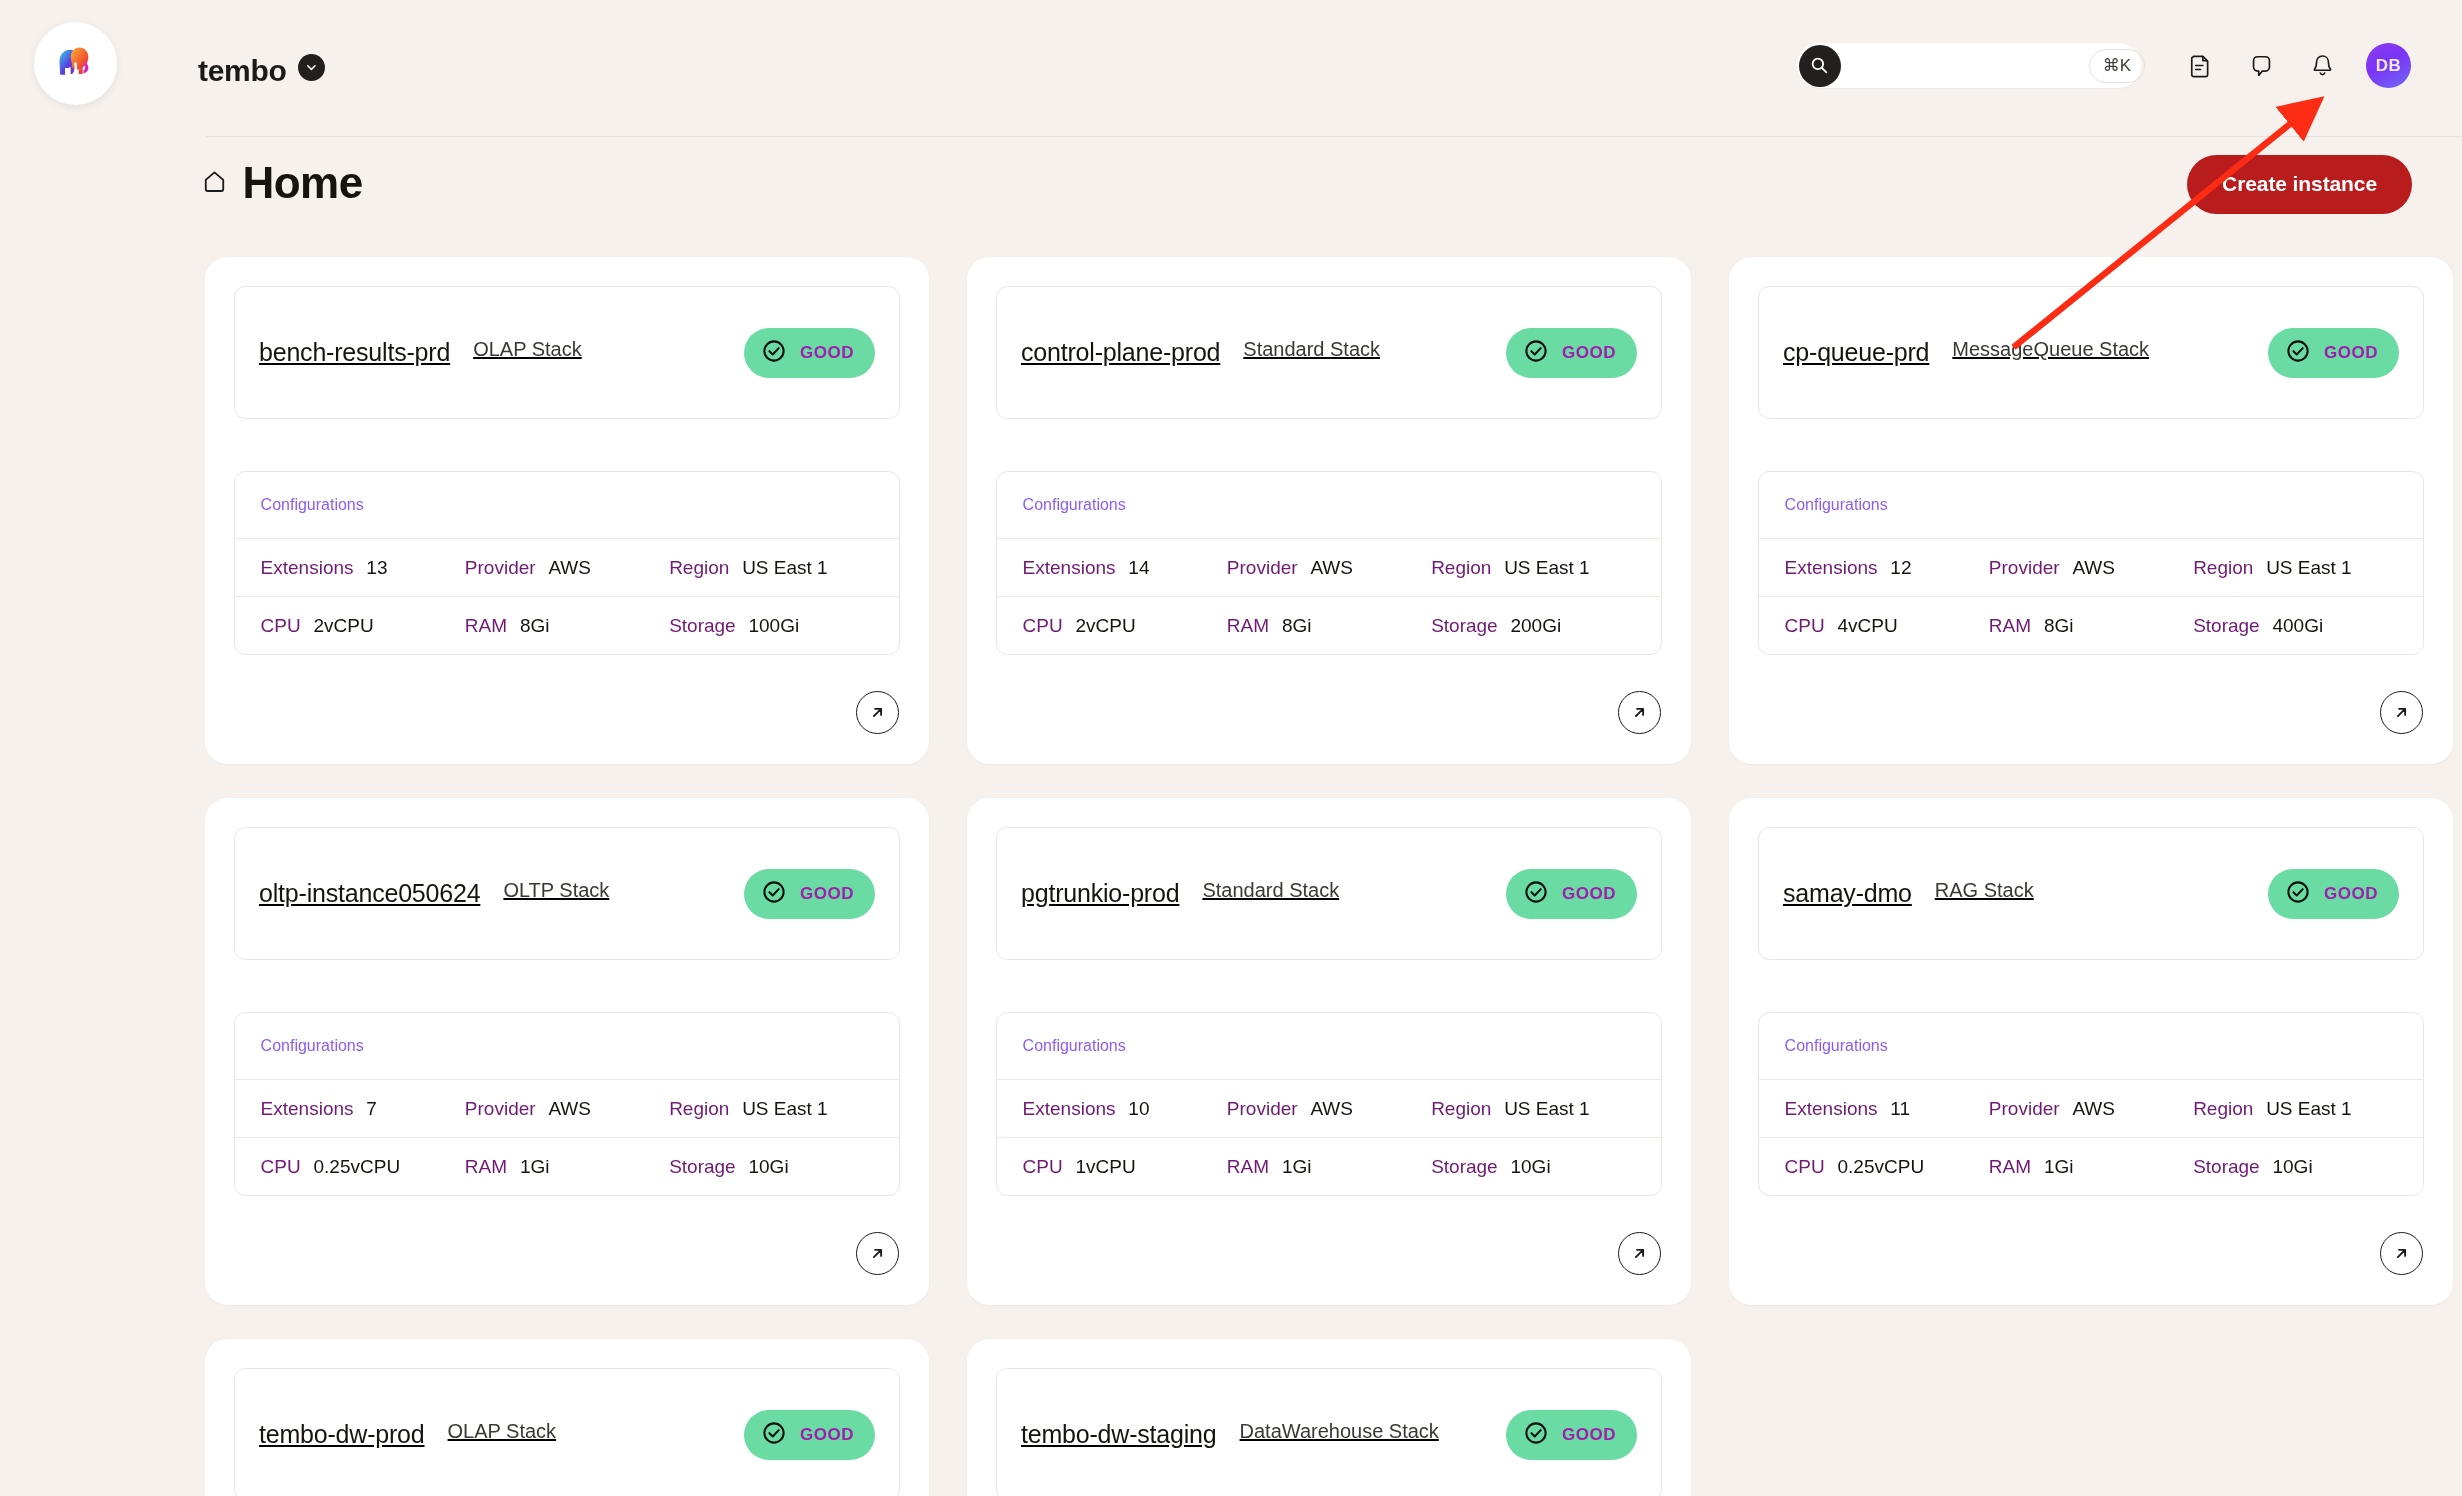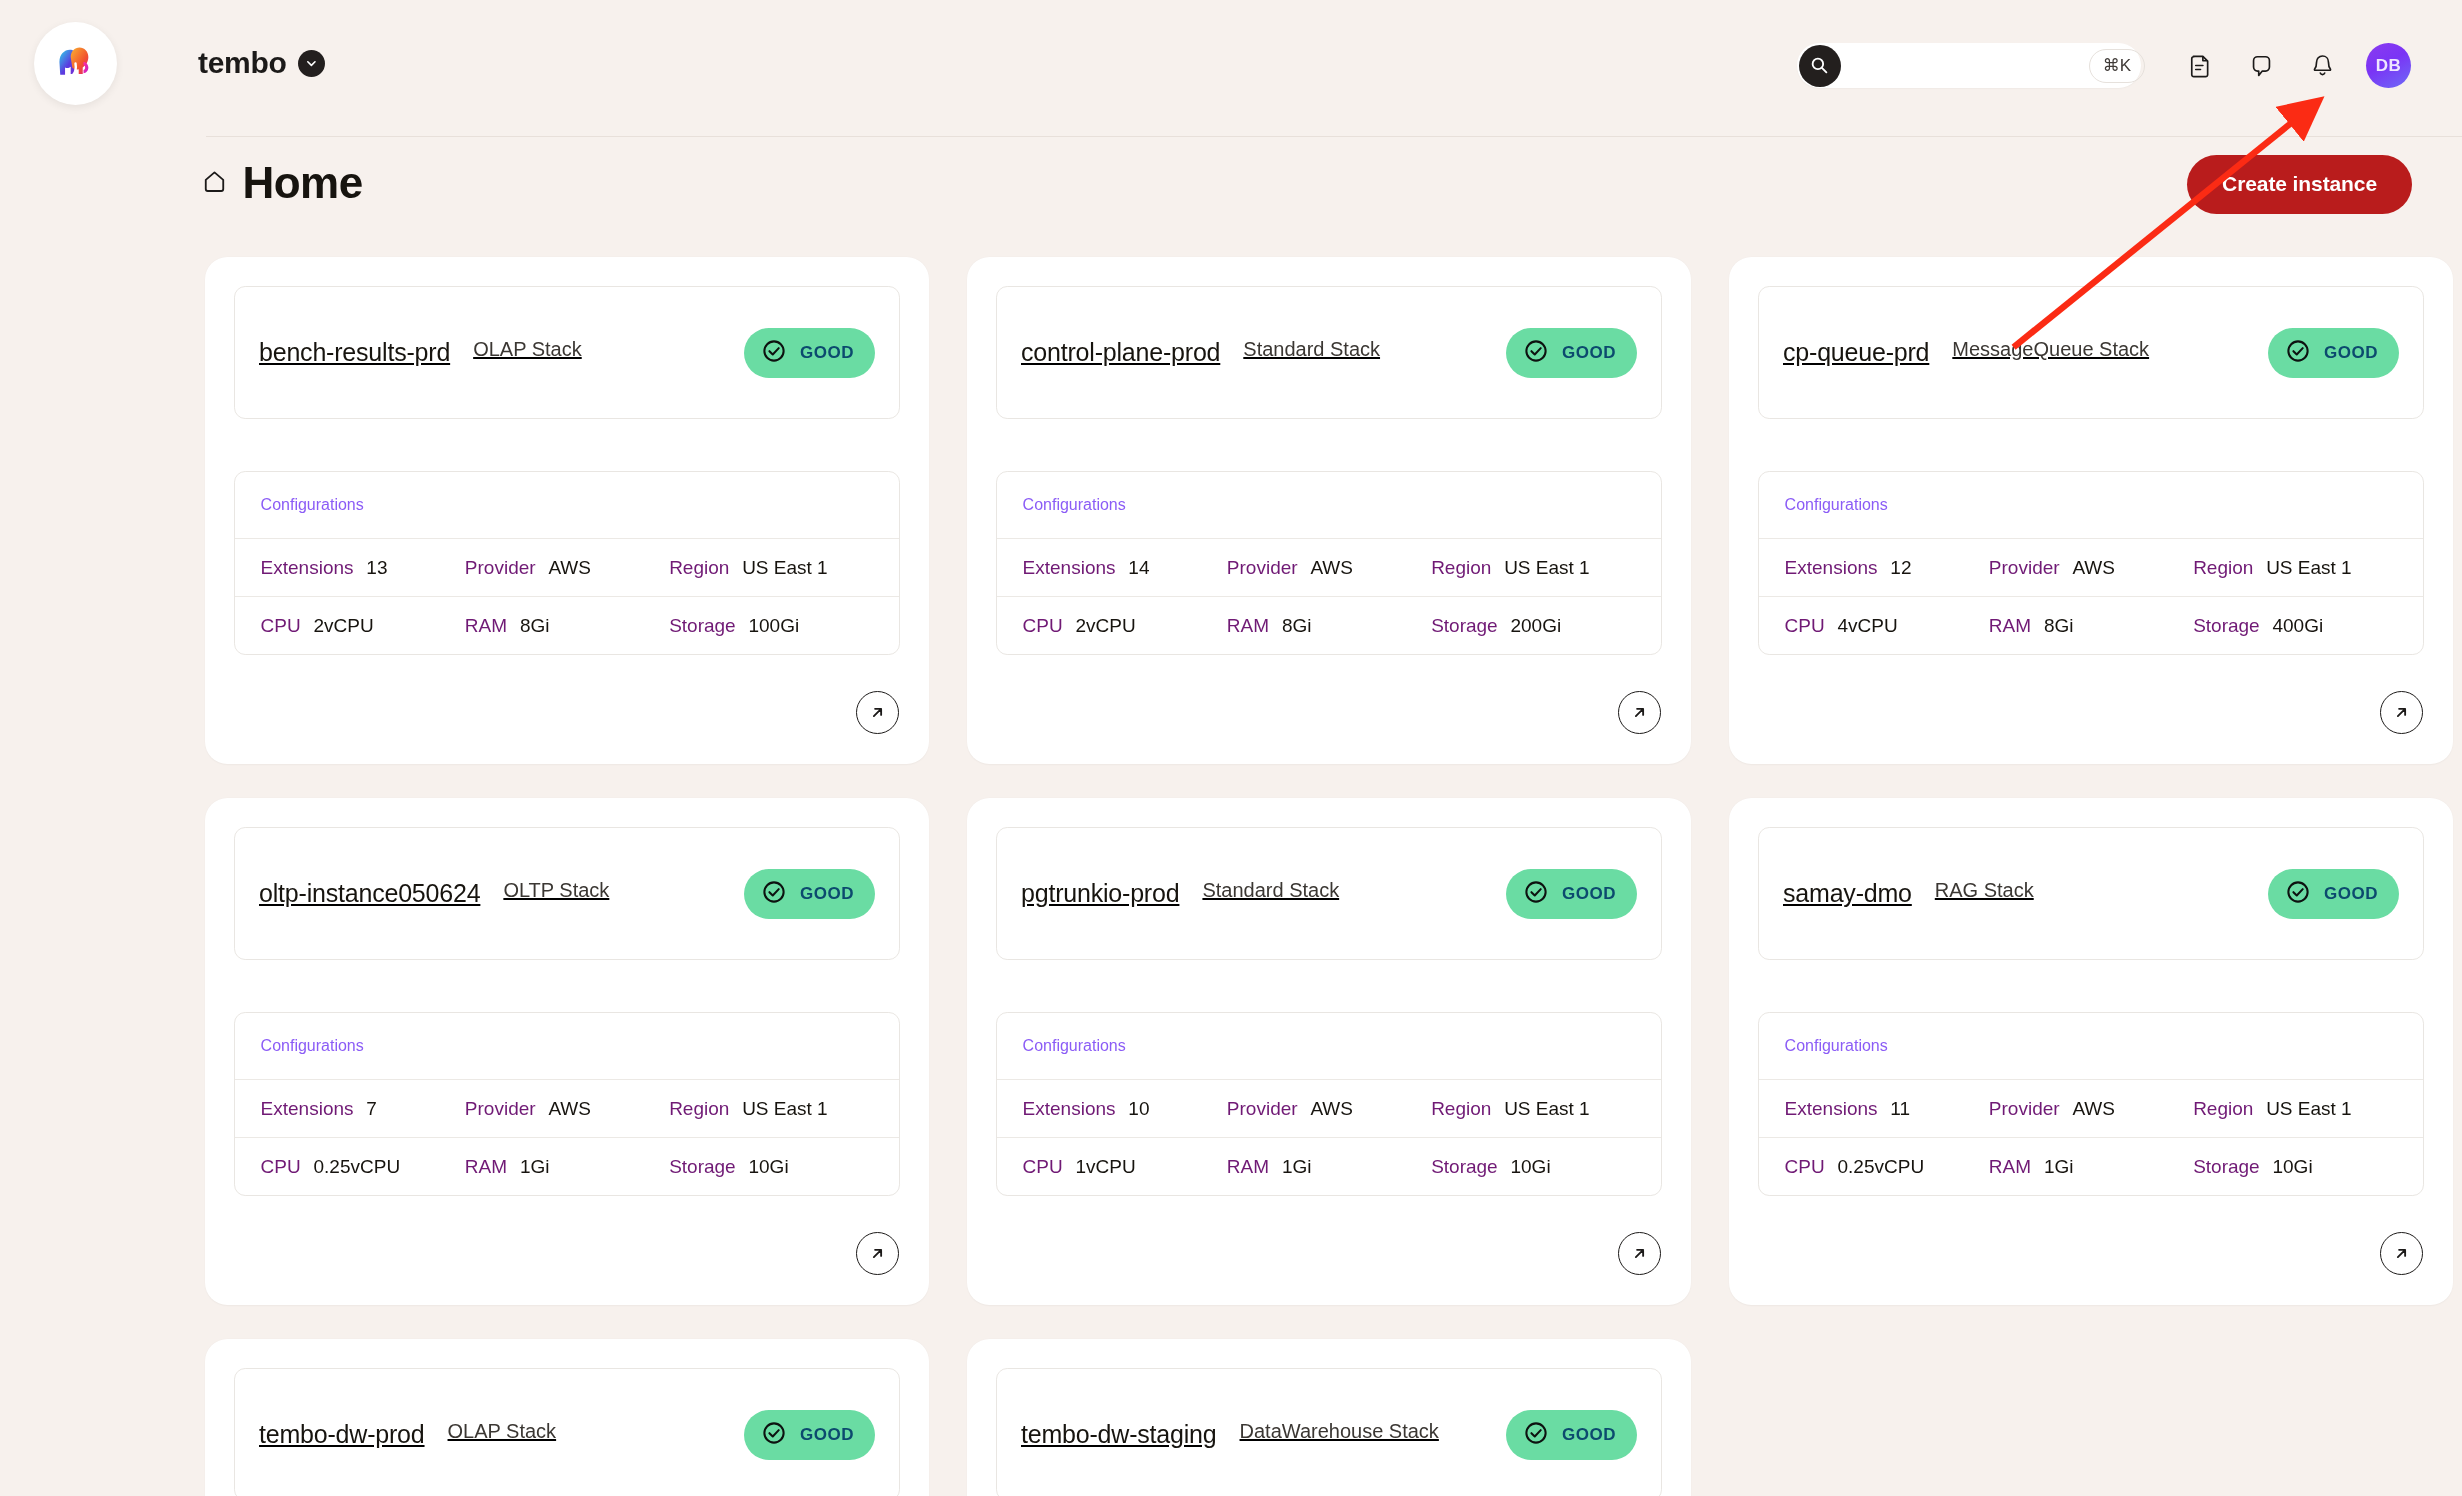--- a/index.html
+++ b/index.html
@@ -23,21 +23,21 @@
     display: flex; align-items: center; justify-content: center;
   }
   .logo-badge svg { display:block; }
 
   .org-switcher {
     position: absolute; left: 198px; top: 46px;
     display: flex; align-items: center; gap: 11.2px;
     cursor: pointer;
   }
   .org-name {
-    font-size: 30px; font-weight: 700; color: #1C1A19; letter-spacing: -0.3px;
+    font-size: 30px; font-weight: 700; color: #1C1A19; letter-spacing: -0.3px; margin-top: 8px;
   }
   .org-chevron {
     width: 27px; height: 27px; border-radius: 50%;
     background: #231F1E;
     display: flex; align-items: center; justify-content: center;
   }
   .org-chevron svg { display:block; }
 
   .header-divider {
     position: absolute; left: 206px; top: 136px; width: 2256px; height: 0.8px;
@@ -144,21 +144,21 @@
     font-size: 20px; font-weight: 400; color: #3B3733;
   }
 
   .status-badge {
     display: flex; align-items: center; gap: 11.2px;
     height: 50px; padding: 0 21px 0 14.4px;
     background: #6ADCA3; border-radius: 25px;
     cursor: pointer;
   }
   .status-badge .txt {
-    font-size: 17px; font-weight: 700; color: #0c4a6e; letter-spacing: 0.5px;
+    font-size: 17px; font-weight: 700; color: #a21caf; letter-spacing: 0.5px;
   }
 
   .config-panel {
     position: absolute; left: 29px; right: 29px; top: 214px;
     border: 0.8px solid #E9E6E2; border-radius: 11.2px;
     overflow: hidden;
   }
   .config-title {
     height: 66px; display: flex; align-items: center; padding: 0 25.6px;
     font-size: 16px; font-weight: 400; color: #8b5cf6;

